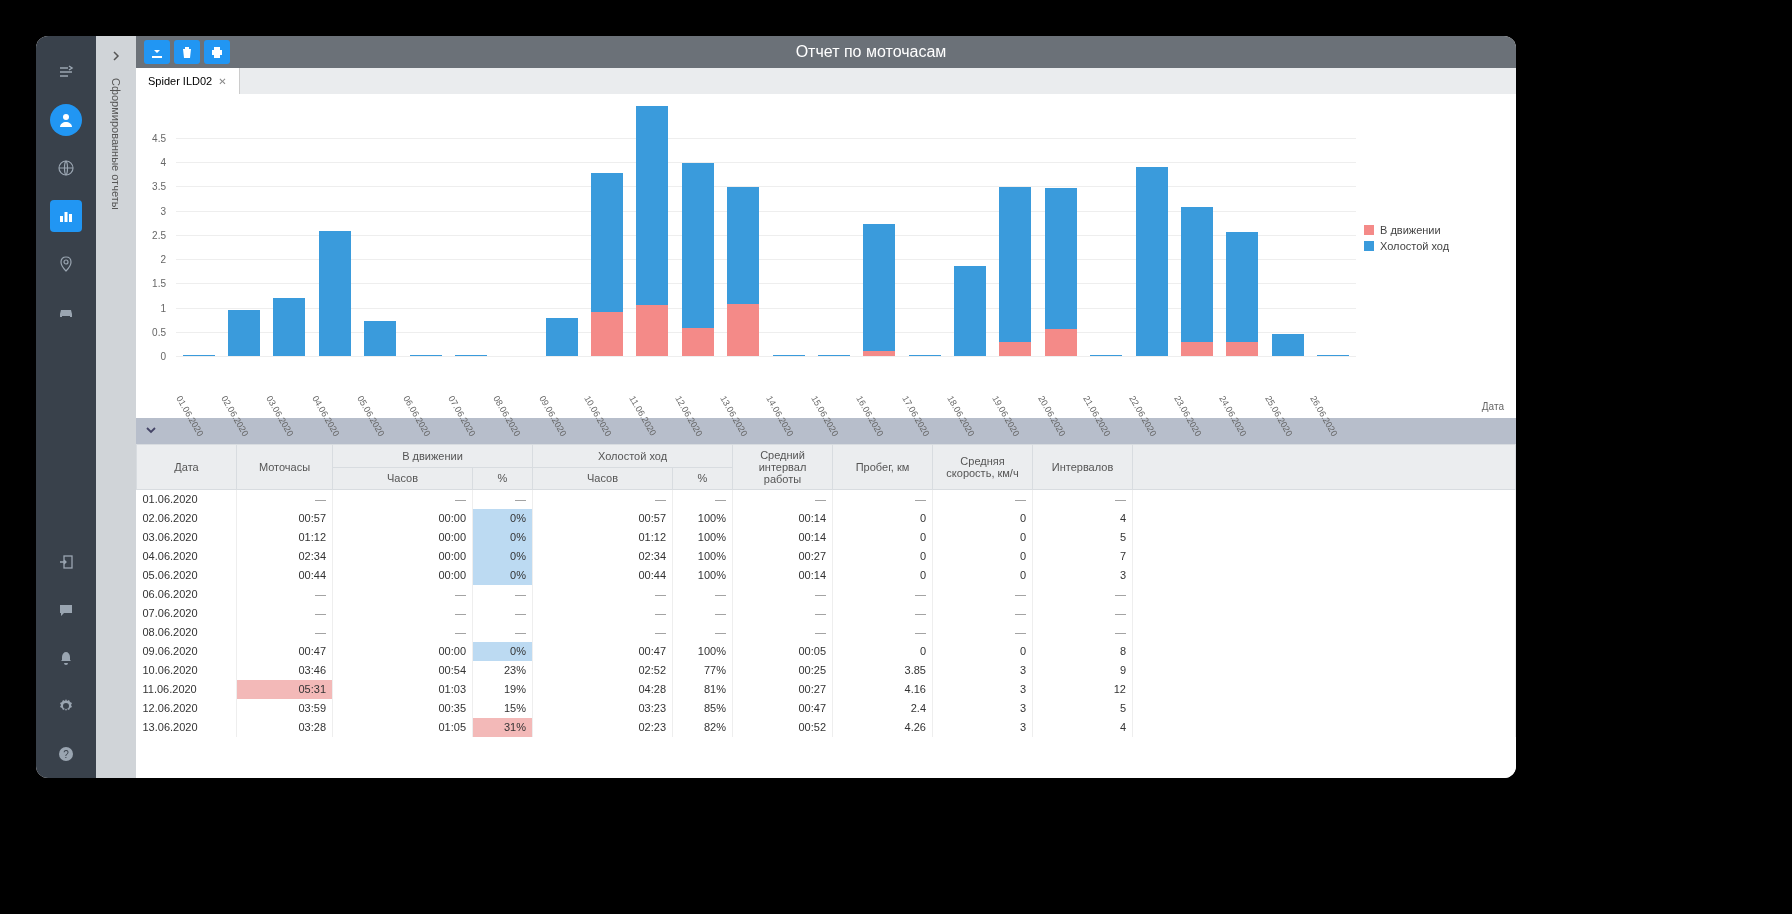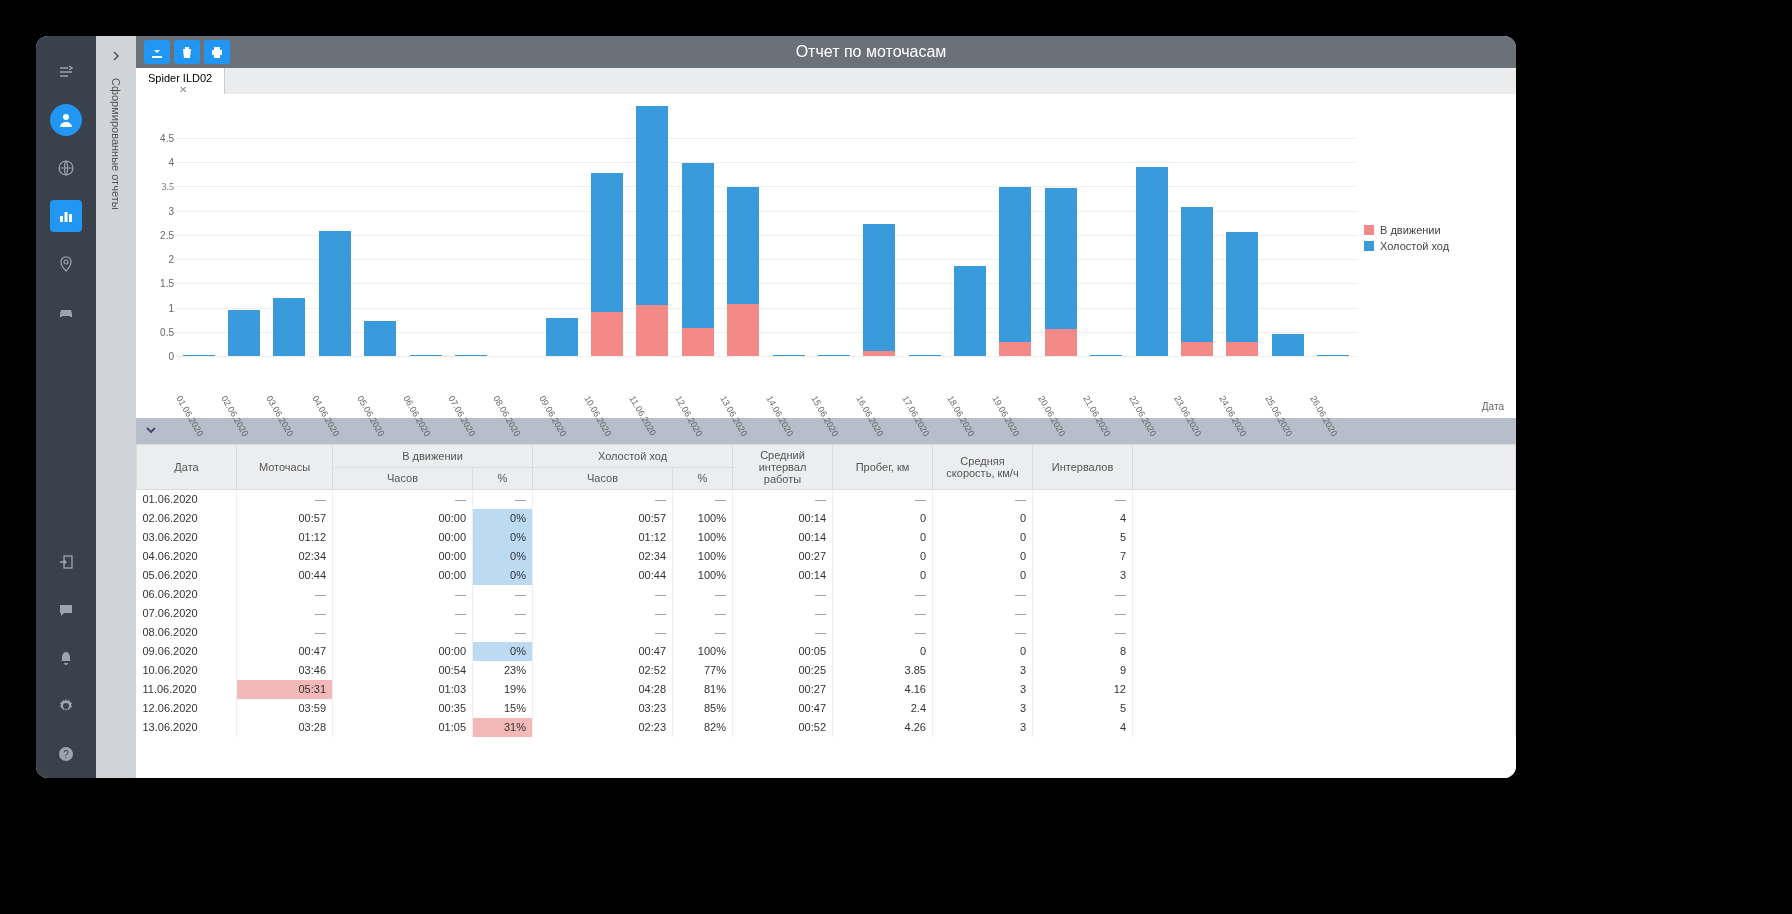--- a/index.html
+++ b/index.html
@@ -11,26 +11,26 @@
 .sidebar-icon.profile { background: #2196f3; color: #fff; border-radius: 50%; width: 32px; height: 32px; }
 .sidebar-spacer { flex: 1; }
 .panel-strip { width: 40px; background: #d0d4d8; display: flex; flex-direction: column; align-items: center; padding-top: 8px; }
 .panel-collapse { color: #555; cursor: pointer; width: 24px; height: 24px; display: flex; align-items: center; justify-content: center; }
 .panel-label { writing-mode: vertical-rl; text-orientation: mixed; color: #555; margin-top: 10px; font-size: 11px; }
 .main { flex: 1; display: flex; flex-direction: column; overflow: hidden; }
 .toolbar { height: 32px; background: #6b7178; display: flex; align-items: center; padding: 0 8px; color: #fff; }
 .toolbar-btn { width: 26px; height: 24px; background: #2196f3; margin-right: 4px; border-radius: 3px; display: flex; align-items: center; justify-content: center; cursor: pointer; color: #fff; }
 .toolbar-title { flex: 1; text-align: center; font-size: 16px; }
 .tab-row { display: flex; background: #eaecee; height: 26px; }
-.tab { padding: 4px 12px; background: #fff; border-right: 1px solid #ccc; font-size: 11px; position: relative; cursor: pointer; display: flex; align-items: center; flex-direction: column; }
+.tab { padding: 4px 12px; background: #fff; border-right: 1px solid #ccc; font-size: 11px; position: relative; cursor: pointer; display: flex; align-items: center; }
 .tab-close { margin-left: 6px; color: #888; font-size: 10px; }
 .chart-area { height: 324px; background: #fff; position: relative; padding: 10px 160px 10px 40px; }
 .chart-plot { position: relative; width: 100%; height: 252px; }
 .y-axis { position: absolute; left: -26px; top: 0; height: 100%; width: 24px; }
-.y-tick { position: absolute; right: 0; font-size: 10px; color: #666; transform: translateY(-50%); }
+.y-tick { position: absolute; right: 8px; font-size: 10px; color: #666; transform: translateY(-50%); }
 .grid-line { position: absolute; left: 0; right: 0; border-top: 1px solid #eee; }
 .bars { position: absolute; left: 0; bottom: 0; width: 100%; height: 100%; display: flex; align-items: flex-end; justify-content: space-around; }
 .bar-group { width: 32px; display: flex; flex-direction: column-reverse; align-items: center; }
 .bar-seg { width: 100%; }
 .bar-moving { background: #f48a88; }
 .bar-idle { background: #3a9bdc; }
 .x-labels { position: absolute; left: 0; bottom: -48px; width: 100%; display: flex; justify-content: space-around; }
 .x-label { font-size: 9px; color: #666; transform: rotate(60deg); transform-origin: left top; width: 32px; white-space: nowrap; }
 .legend { position: absolute; right: 12px; top: 130px; width: 140px; }
 .legend-item { display: flex; align-items: center; font-size: 11px; color: #444; margin-bottom: 4px; }
@@ -160,21 +160,21 @@
     <div class="chart-area">
       <div class="chart-plot">
         <div class="y-axis" id="y-axis">
             <div class="y-tick" style="top: 100%;">0</div>
             <div class="y-tick" style="top: 90.3846%;">0.5</div>
             <div class="y-tick" style="top: 80.7692%;">1</div>
             <div class="y-tick" style="top: 71.1538%;">1.5</div>
             <div class="y-tick" style="top: 61.5385%;">2</div>
             <div class="y-tick" style="top: 51.9231%;">2.5</div>
             <div class="y-tick" style="top: 42.3077%;">3</div>
-            <div class="y-tick" style="top: 32.6923%; font-family: Liberation Serif, serif;">3.5</div>
+            <div class="y-tick" style="top: 32.6923%;">3.5</div>
             <div class="y-tick" style="top: 23.0769%;">4</div>
             <div class="y-tick" style="top: 13.4615%;">4.5</div>
           </div>
         <div id="grid">
             <div class="grid-line" style="top: 100%;"></div>
             <div class="grid-line" style="top: 90.3846%;"></div>
             <div class="grid-line" style="top: 80.7692%;"></div>
             <div class="grid-line" style="top: 71.1538%;"></div>
             <div class="grid-line" style="top: 61.5385%;"></div>
             <div class="grid-line" style="top: 51.9231%;"></div>

